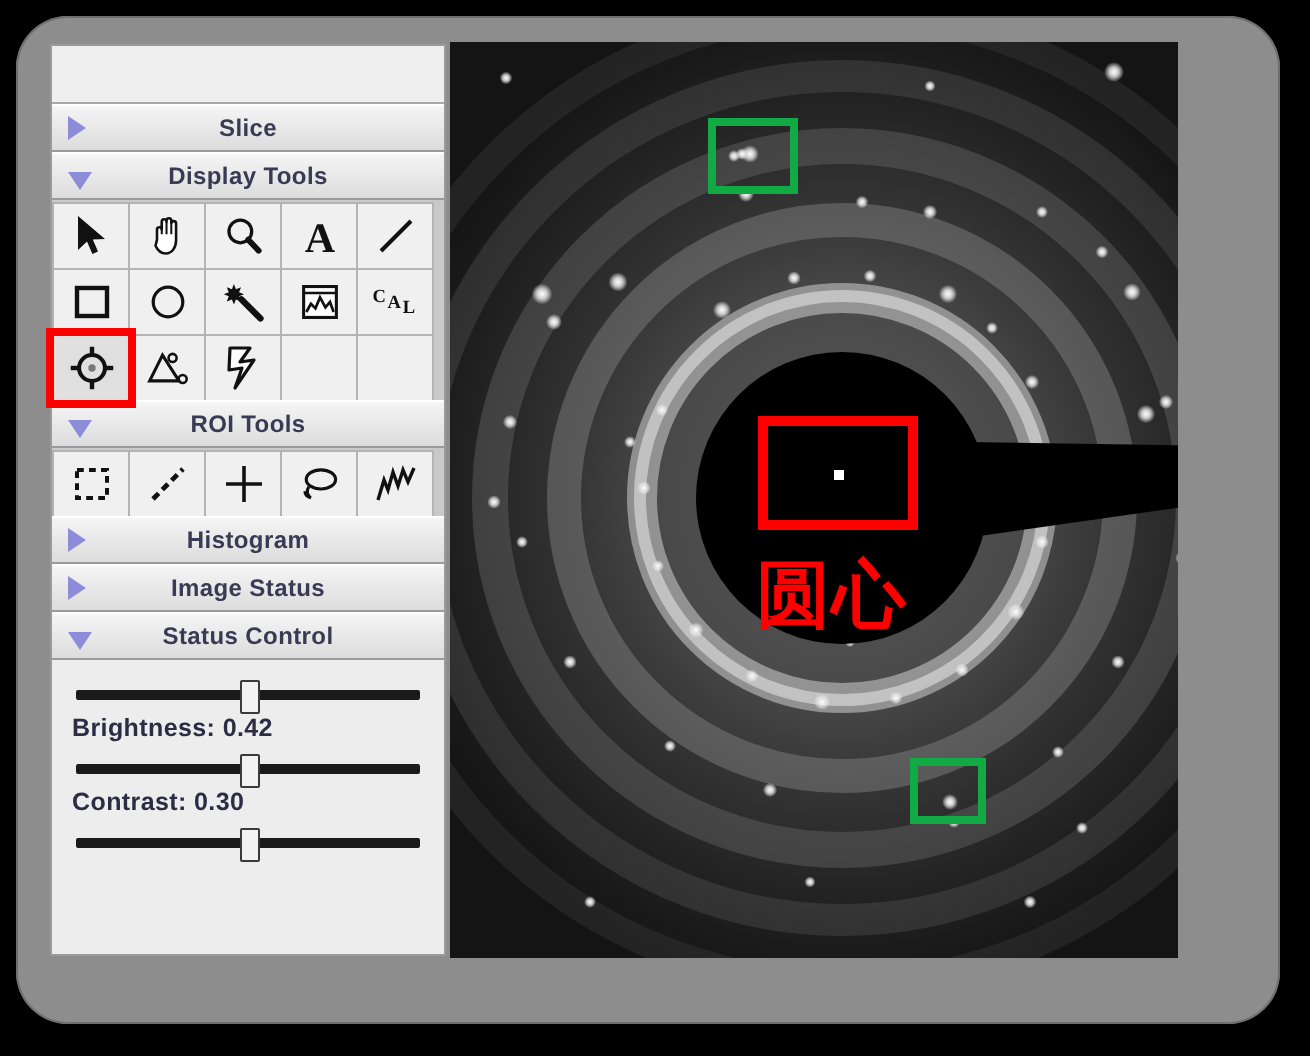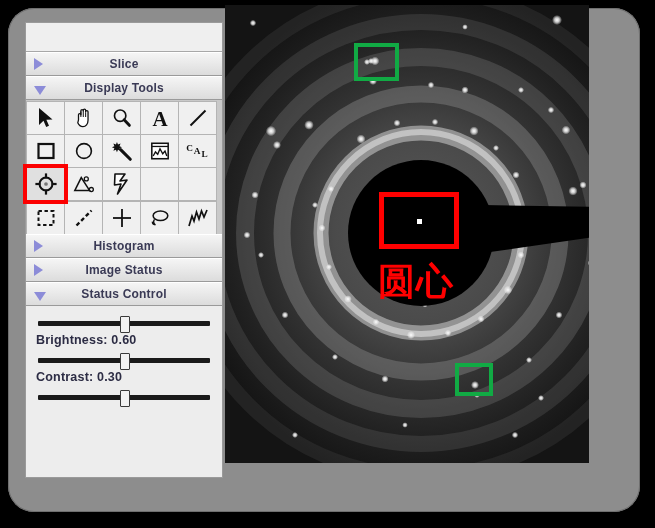--- a/index.html
+++ b/index.html
@@ -96,21 +96,21 @@
     border:1px solid #3a3a3a;border-radius:1px;
     cursor:pointer;
   }
   .slider-label{
     font-size:12.5px;font-weight:bold;color:#2c2c44;
     padding:1px 0 2px 10px;letter-spacing:.2px;
   }
 
   
   .viewer{
-    position:absolute;left:225px;top:5px;width:364px;height:458px;
+    position:absolute;left:225px;top:21px;width:364px;height:458px;
     background:#ffffff;overflow:hidden;
   }
   .viewer svg{display:block;}
 
   .anno{position:absolute;box-sizing:border-box;}
   .anno.green{border:4px solid #11aa44;}
   .anno.red{border:5px solid #ff0000;}
   .center-dot{
     position:absolute;width:9px;height:9px;
     background:#ffffff;border:2px solid #000;box-sizing:border-box;
@@ -229,20 +229,24 @@
         <div class="tool-cell">
           <svg width="22" height="24" viewBox="0 0 22 24">
             <path d="M4 2 L14 2 L9 9 L16 8 L6.5 22 L10 12 L3.5 13 Z" fill="#fff" stroke="#111" stroke-width="1.6" stroke-linejoin="round"></path>
           </svg>
         </div>
         <div class="tool-cell empty"></div>
         <div class="tool-cell empty"></div>
       </div>
     </div>
 
+    <div class="section-header">
+      <span class="tri down"></span>
+      <span>ROI Tools</span>
+    </div>
 
     <div class="tool-grid">
       <div class="tool-row">
         <div class="tool-cell">
           <svg width="22" height="20" viewBox="0 0 22 20">
             <rect x="3.5" y="3" width="15" height="14" fill="none" stroke="#111" stroke-width="2" stroke-dasharray="3.4 2.6"></rect>
           </svg>
         </div>
         <div class="tool-cell">
           <svg width="22" height="22" viewBox="0 0 22 22">
@@ -282,21 +286,21 @@
     <div class="section-header">
       <span class="tri down"></span>
       <span>Status Control</span>
     </div>
 
     <div class="display-body">
       <div class="slider">
         <div class="track"></div>
         <div class="thumb"></div>
       </div>
-      <div class="slider-label">Brightness: 0.60</div>
+      <div class="slider-label">Brightness: 0.42</div>
 
       <div class="slider">
         <div class="track"></div>
         <div class="thumb"></div>
       </div>
       <div class="slider-label">Contrast: 0.30</div>
 
       <div class="slider">
         <div class="track"></div>
         <div class="thumb"></div>

